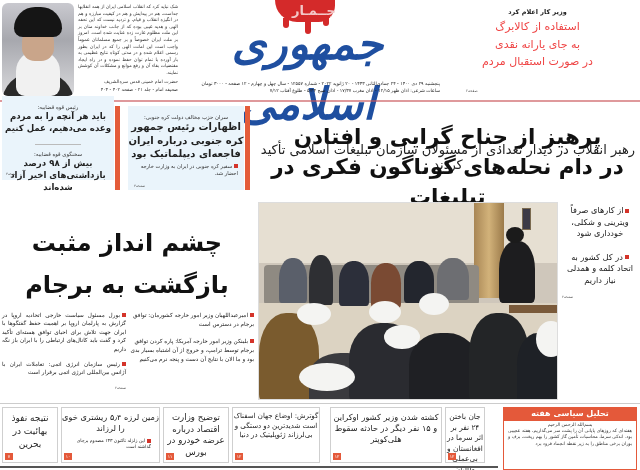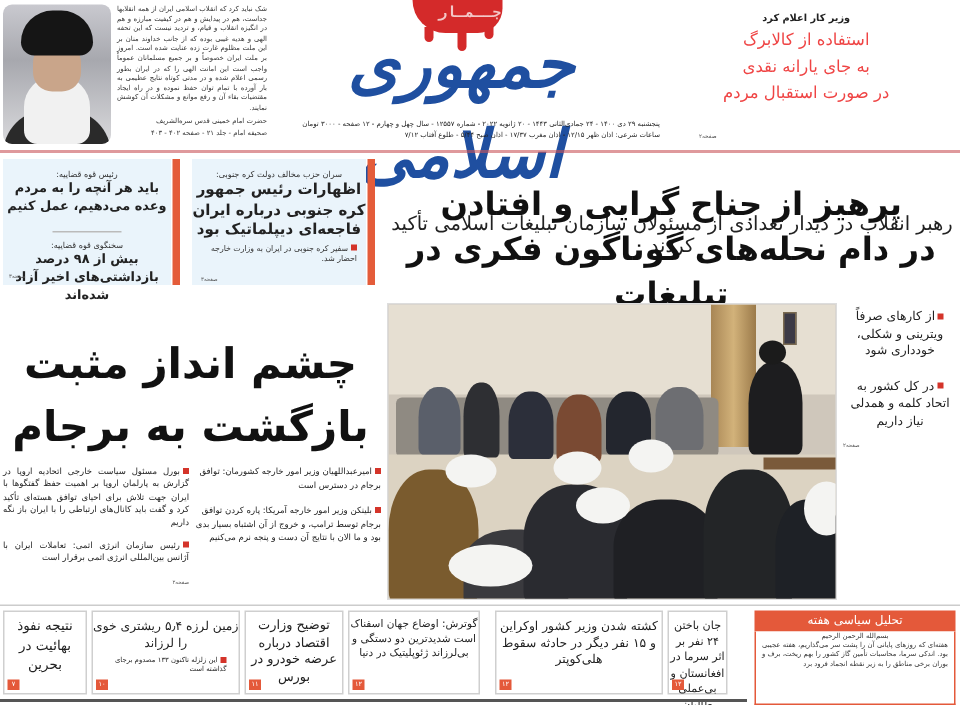--- a/index.html
+++ b/index.html
@@ -13,34 +13,34 @@
   #portrait .turban { position:absolute; left:12px; top:4px; width:48px; height:30px; border-radius:24px 24px 10px 10px; background:#151515; }
   #portrait .face { position:absolute; left:20px; top:26px; width:32px; height:32px; border-radius:40%; background:#c9a58a; }
   #portrait .beard { position:absolute; left:14px; top:48px; width:44px; height:45px; border-radius:45% 45% 20% 20%; background:#f1f1f1; }
   #portrait .robe { position:absolute; left:0; top:70px; width:72px; height:30px; background:#2a2a2a; border-radius: 30px 30px 0 0; z-index:0;}
   #quote { left: 78px; top: 4px; width: 100px; height: 90px; font-size: 4.6px; line-height: 6.6px; text-align: justify; color:#333; }
   #quote .src { display:block; margin-top: 2px; }
 
   #logo { left: 180px; top: 0px; width: 250px; height: 78px; }
   #logo .splash { position:absolute; left:95px; top:0; width:60px; height:22px; background:#d42a2a; border-radius: 0 0 18px 24px; }
   #logo .splash .drip { position:absolute; width:6px; height:10px; background:#d42a2a; border-radius:0 0 4px 4px; }
-  #logo .badge { position:absolute; left:112px; top:3px; font-size:10px; color:#f3c8c8; font-weight:bold;font-family:Liberation Mono, monospace; }
+  #logo .badge { position:absolute; left:112px; top:3px; font-size:13px; color:#f3c8c8; font-weight:bold; }
   #logo .title { position:absolute; left:10px; top:14px; width:235px; text-align:center; font-family:"DejaVu Serif", serif; font-style: italic; font-weight:bold; font-size:44px; color:#1f4fa0; letter-spacing:-1px; line-height:60px; }
   #dateline { left: 195px; top: 80px; width: 245px; font-size: 4.6px; line-height: 7px; color:#222; text-align: right; }
 
   #topright { left: 440px; top: 8px; width: 195px; height: 82px; text-align: center; }
   #topright .kicker { font-size: 6.5px; font-weight: bold; color:#222; margin-bottom: 2px;}
   #topright .head { font-size: 11px; line-height: 17.5px; color:#ef4444; }
   #topright .pg { position:absolute; left: 26px; top: 80px; font-size: 3.8px; color:#555; }
 
   #rule1 { left: 0; top: 100px; width: 640px; height: 2px; background: #c9555a; opacity: .6; }
 
   
   .bluebox { background: #eaf4fb; }
-  #colA { left: 2px; top: 106px; width: 112px; height: 84px; text-align: center; }
+  #colA { left: 2px; top: 96px; width: 112px; height: 84px; text-align: center; }
   #colA .kick { font-size: 5.4px; margin-top: 8px; color:#333; }
   #colA .h { font-size: 8.6px; font-weight: bold; line-height: 12px; color:#222; }
   #colA .sep { width: 46px; height: 1px; background:#bbb; margin: 10px auto 6px; }
   #colA .pg { position:absolute; left:4px; bottom:4px; font-size:3.6px; color:#555; }
   #barA { left: 115px; top: 106px; width: 5px; height: 84px; background: #e45c3a; }
 
   #colB { left: 128px; top: 106px; width: 116px; height: 84px; text-align: center; }
   #colB .kick { font-size: 5.4px; margin-top: 8px; color:#333; }
   #colB .h { font-size: 10px; font-weight: bold; line-height: 13.5px; color:#222; }
   #colB .sub { font-size: 5.2px; line-height: 7px; text-align: right; padding: 2px 6px 0; color:#333; }
@@ -62,38 +62,38 @@
   #photo .p { position:absolute; border-radius: 45% 45% 10% 10%; }
   #photo .t { position:absolute; border-radius: 50%; background:#f4f4f2; }
   #photo .table { position:absolute; left:250px; top:102px; width:50px; height:8px; background:#7a5a3a; }
 
   
   #sideQuotes { left: 562px; top: 205px; width: 76px; font-size: 8.2px; line-height: 11.5px; text-align: center; color:#222; }
   #sideQuotes .q { margin-bottom: 12px; }
   #sideQuotes .pg { font-size:3.6px; color:#555; text-align:left; }
 
   
-  #bigHead { left: 2px; top: 222px; width: 250px; text-align: center; font-size: 28px; line-height: 42px; font-weight: 900; color:#111; }
+  #bigHead { left: 2px; top: 222px; width: 250px; text-align: center; font-size: 24px; line-height: 42px; font-weight: 900; color:#111; }
 
   
   #bulletsR { left: 128px; top: 311px; width: 126px; font-size: 5.7px; line-height: 9px; color:#222; text-align: right;}
   #bulletsR .b { margin-bottom: 8px; }
   #bulletsL { left: 2px; top: 311px; width: 124px; font-size: 5.7px; line-height: 8.4px; color:#222; text-align: justify; }
   #bulletsL .b { margin-bottom: 7px; }
   #bulletsL .pg { font-size:3.6px; color:#555; }
 
   #rule2 { left: 0; top: 403px; width: 640px; height: 1px; background: #ccc; }
 
   
   .bbox { position:absolute; top: 407px; height: 56px; border: 1px solid #cfcfcf; background:#fff; text-align:center; font-size: 8.2px; line-height: 11px; color:#222; padding-top: 4px; }
   .bbox .num { position:absolute; left:2px; bottom:2px; min-width:8px; height:7px; background:#e4593a; color:#fff; font-size:4.4px; line-height:7px; text-align:center; padding:0 1px;}
   .bbox .small { font-size: 4.6px; line-height: 6px; text-align:right; padding: 4px 8px 0; }
 
   #analysis { left: 503px; top: 407px; width: 134px; height: 63px; }
-  #analysis .hd { background: #e4593a; color:#fff; font-size: 8px; font-weight: normal; text-align:center; height: 14px; line-height:14px; }
+  #analysis .hd { background: #e4593a; color:#fff; font-size: 8px; font-weight: bold; text-align:center; height: 14px; line-height:14px; }
   #analysis .bd { background:#fff; border: 1px solid #e4593a; border-top:none; font-size: 4.6px; line-height: 6.2px; padding: 1px 4px; text-align: justify; color:#333; height: 49px; overflow:hidden;}
   #analysis .bd .c { text-align:center; display:block; }
 
   #rule3 { left: 0; top: 466px; width: 498px; height: 2px; background: #555; }
 </style>
 </head>
 <body>
 
 <div id="portrait" class="abs">
   <div class="robe"></div>

